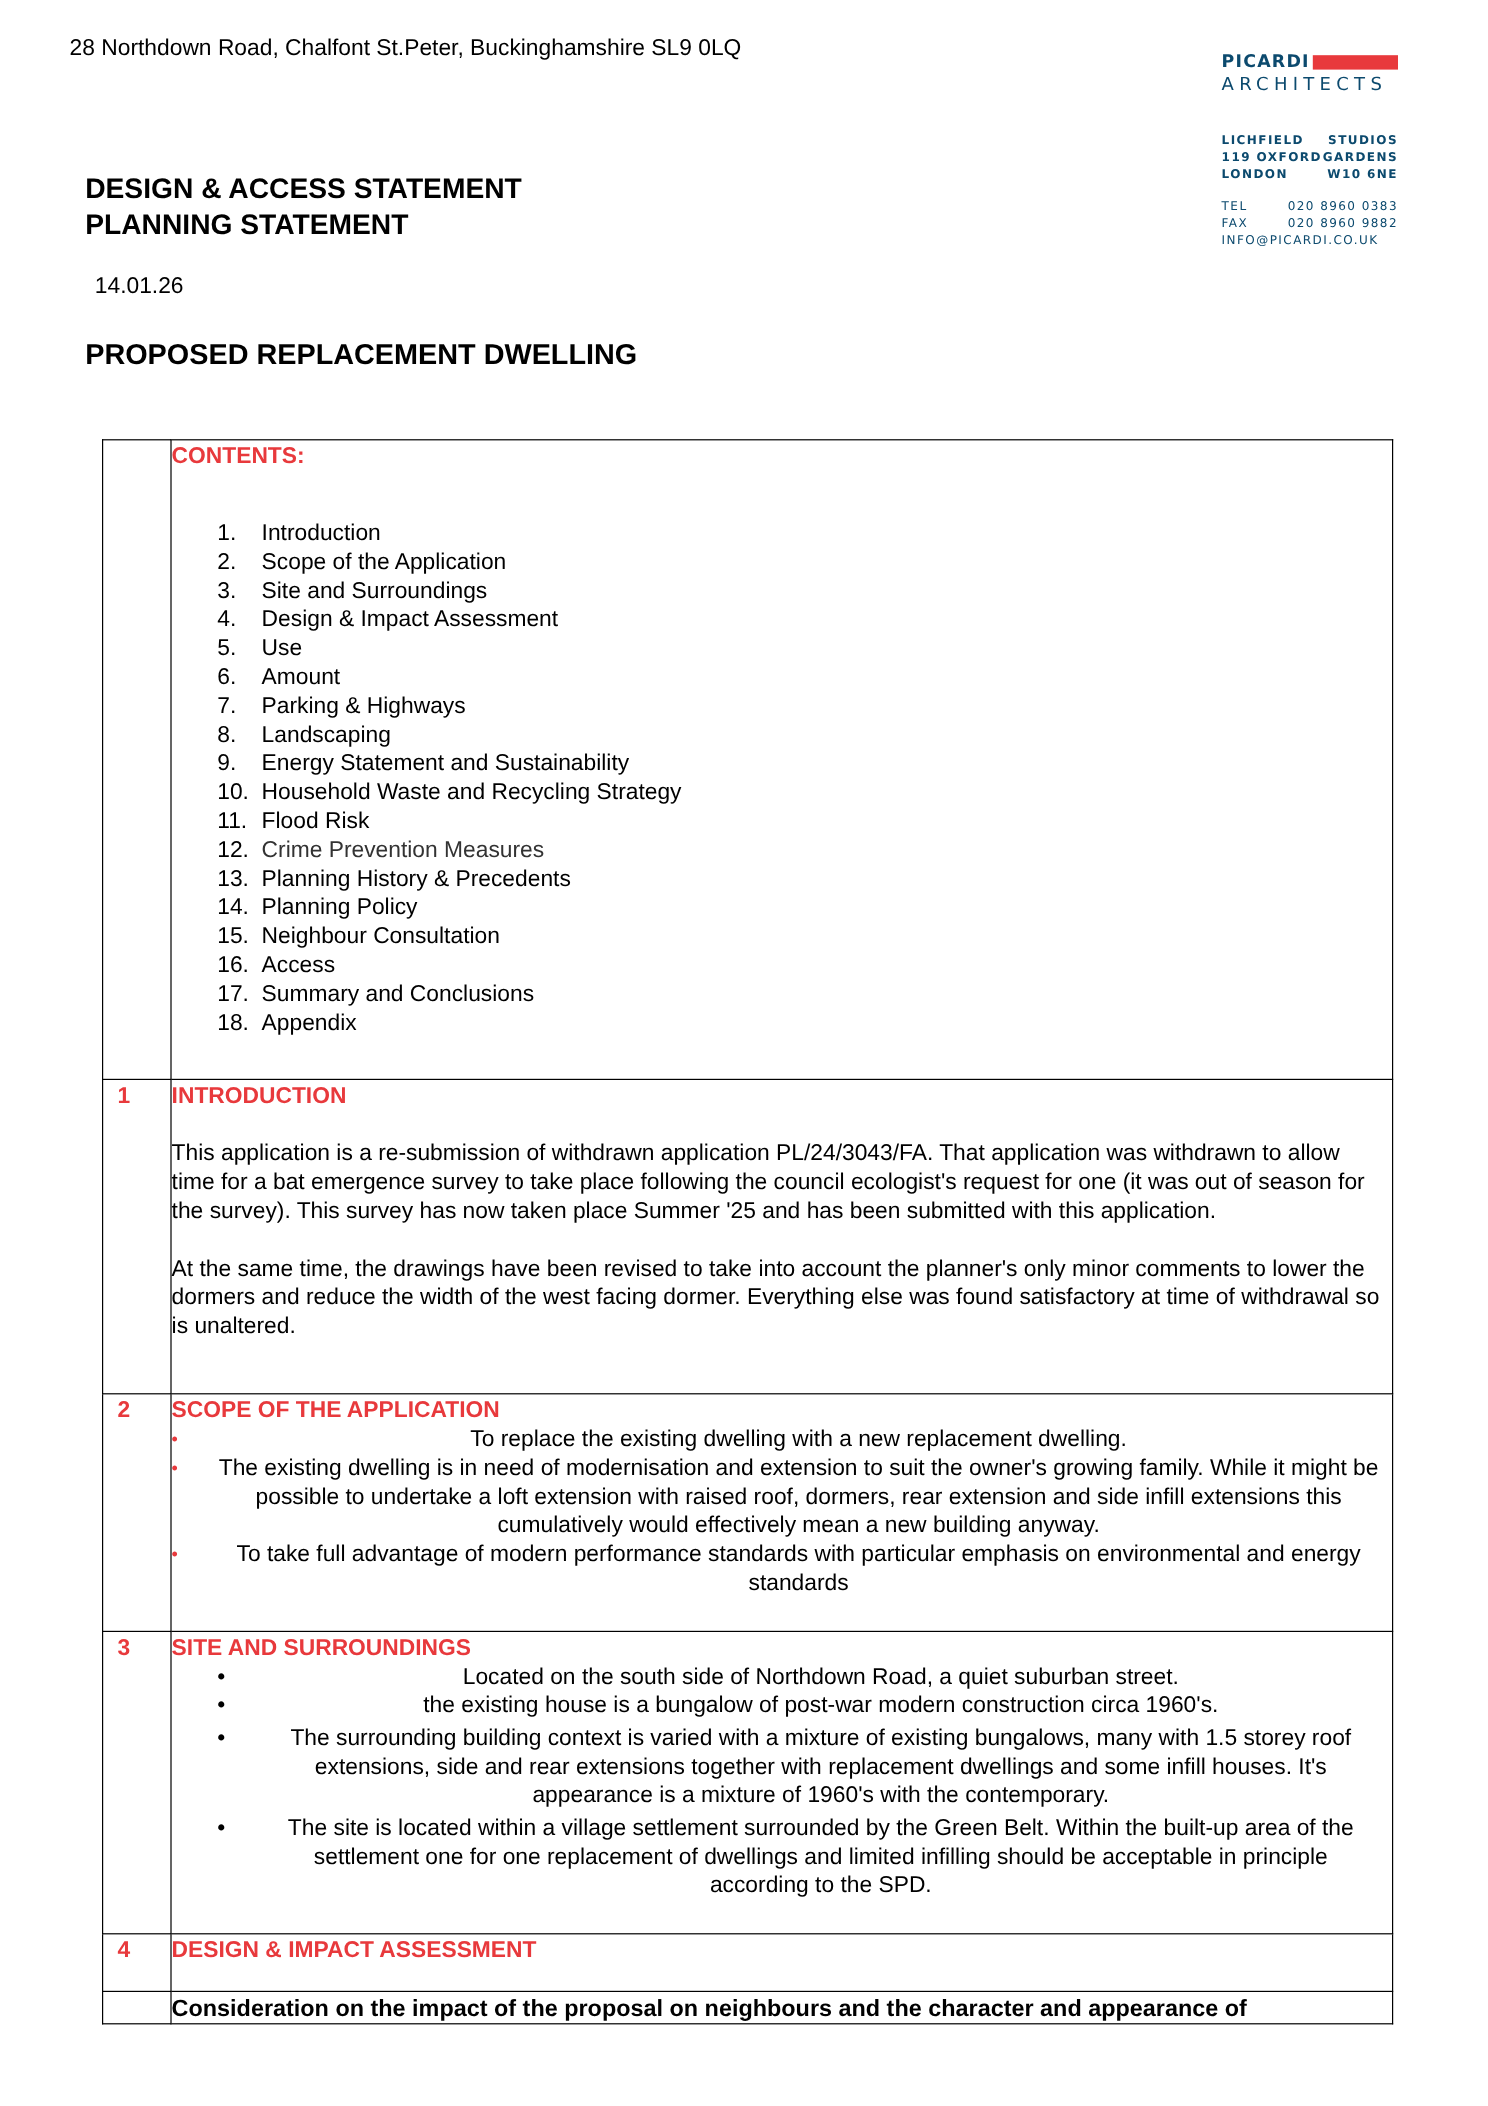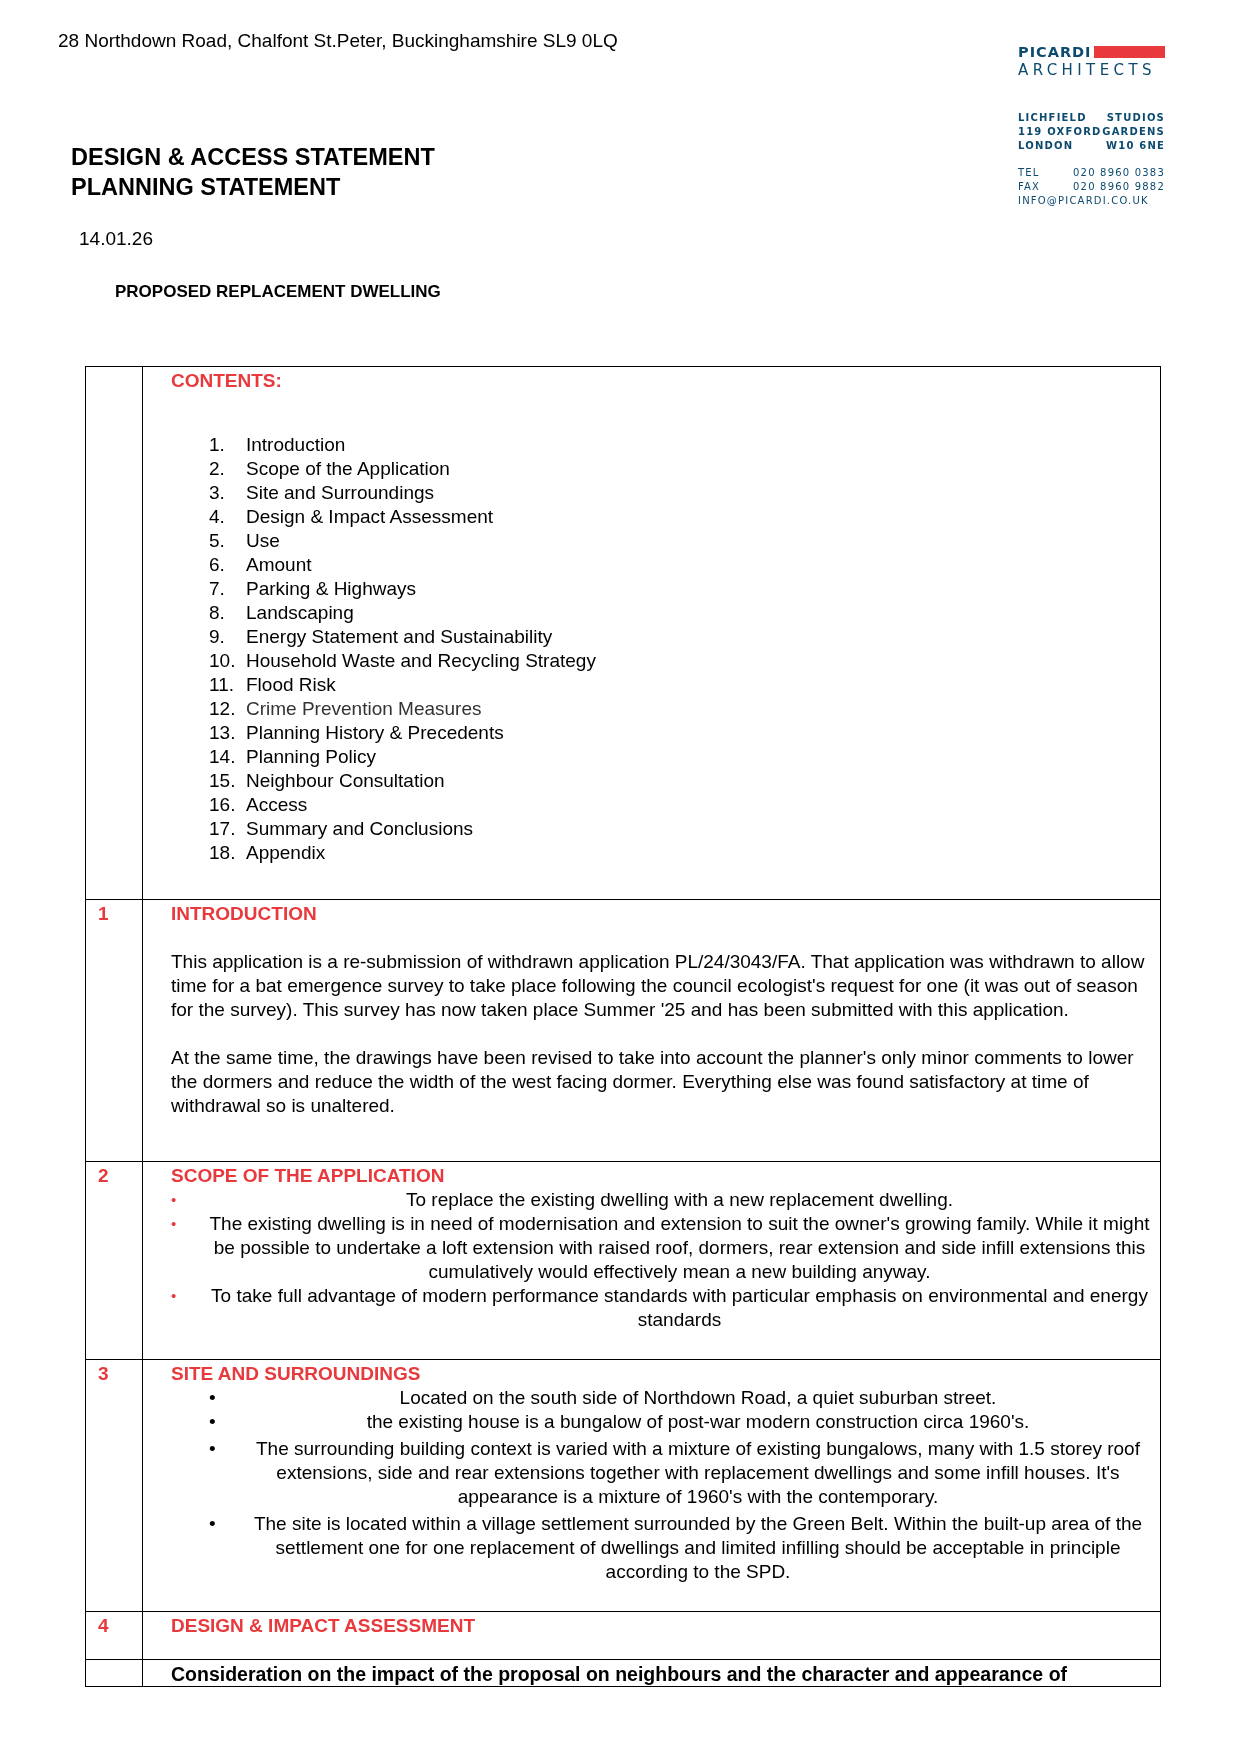--- a/index.html
+++ b/index.html
@@ -2,37 +2,37 @@
 <html><head>
 <meta charset="utf-8">
 <style>
   html, body { margin: 0; padding: 0; background: #ffffff; }
   body { width: 1240px; height: 1755px; position: relative; overflow: hidden;
          font-family: "Liberation Sans", sans-serif; color: #000; }
   .abs { position: absolute; }
   #address { left: 58px; top: 30px; font-size: 19px; }
   #title1 { left: 71px; top: 142px; font-size: 23.5px; font-weight: bold; line-height: 30px; }
   #date { left: 79px; top: 228px; font-size: 19px; }
-  #subtitle { left: 71px; top: 282px; font-size: 17px; font-weight: bold; margin-left: 44px; }
+  #subtitle { left: 71px; top: 282px; font-size: 24px; font-weight: bold; }
 
   
   #logo { left: 1018px; top: 44px; width: 147px; font-family: "DejaVu Sans", sans-serif; color: #0c4a6e; }
   #logo .brand-row { display: flex; align-items: center; height: 16px; }
   #logo .brand { font-size: 14.5px; font-weight: bold; letter-spacing: 1px; line-height: 16px; }
   #logo .bar { flex: 1; height: 12px; margin-left: 3px; }
   #logo .sub { font-size: 15px; letter-spacing: 4.4px; line-height: 18px; margin-top: 1px; }
   #logo .addr { margin-top: 32px; font-size: 10px; letter-spacing: 1.2px; line-height: 14px; font-weight: bold; }
   #logo .addr div, #logo .contact div { display: flex; justify-content: space-between; }
   #logo .contact { margin-top: 13px; font-size: 10px; letter-spacing: 1.2px; line-height: 14px; font-weight: normal; }
 
   
   #doc-table { left: 85px; top: 366px; width: 1076px; border-collapse: collapse; table-layout: fixed; }
   #doc-table td { border: 1px solid #000; vertical-align: top; font-size: 19px; line-height: 24px; padding: 0; }
   #doc-table td.num { width: 57px; color: #e8393c; font-weight: bold; padding-left: 12px; box-sizing: border-box; padding-top: 2px; }
-  #doc-table td.body { padding: 2px 10px 0 28px; }
+  #doc-table td.body { padding: 2px 10px 0 0; }
   .sec-head { color: #e8393c; font-weight: bold; font-size: 19px; }
   .toc { margin: 40px 0 0 0; padding: 0; list-style: none; }
   .toc li { display: flex; line-height: 24px; }
   .toc .n { width: 38px; text-align: right; padding-right: 0; margin-left: 0; }
   .toc .n { width: 75px; text-align: left; padding-left: 38px; box-sizing: border-box; }
   .toc .t { flex: 1; }
   .toc li.muted .t { color: #333; }
   p.para { margin: 0; }
   .bul { list-style: none; margin: 0; padding: 0; }
   .bul li { display: flex; }

